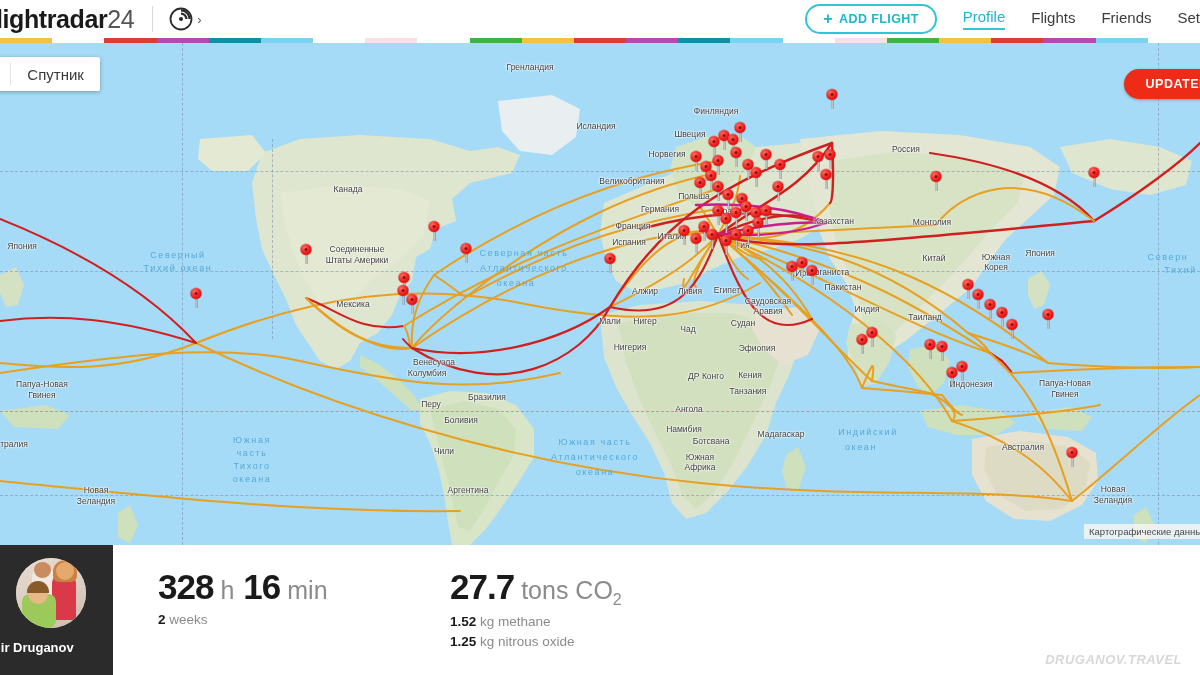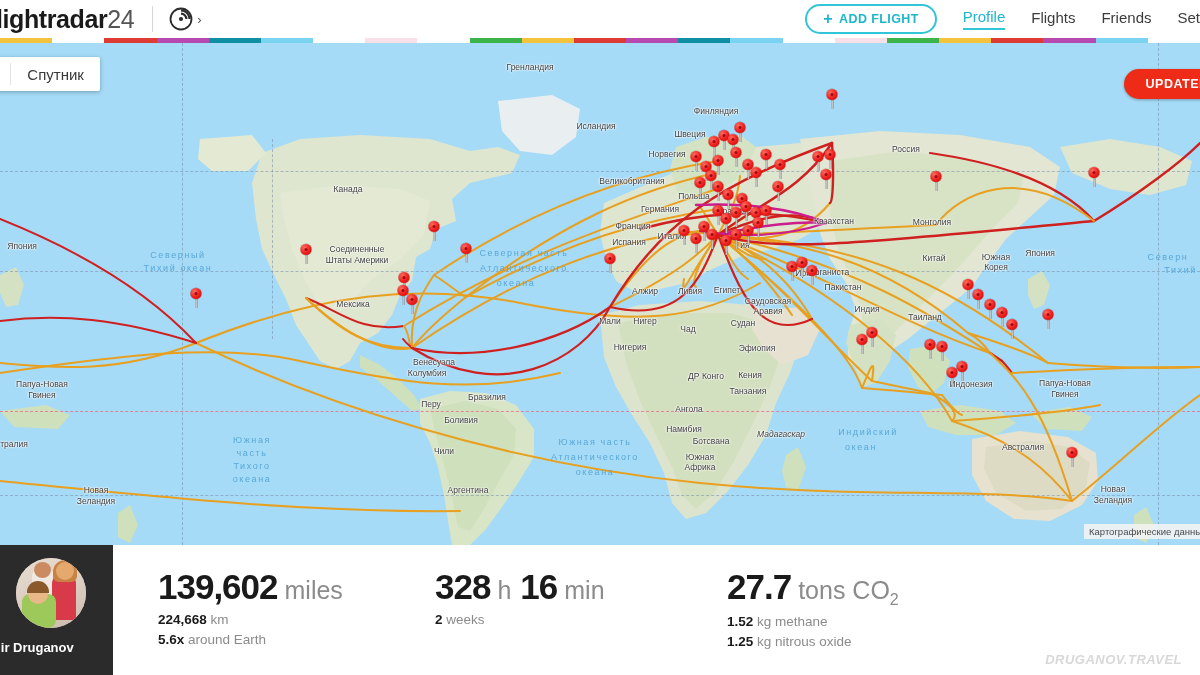--- a/index.html
+++ b/index.html
@@ -422,21 +422,21 @@
         <div class="maplabel" style="left: 725px; top: 281px; padding-left: 36px;">Судан</div>
         <div class="maplabel" style="left: 630px; top: 305px;">Нигерия</div>
         <div class="maplabel" style="left: 757px; top: 306px;">Эфиопия</div>
         <div class="maplabel" style="left: 750px; top: 333px;">Кения</div>
         <div class="maplabel" style="left: 925px; top: 275px;">Таиланд</div>
         <div class="maplabel" style="left: 706px; top: 334px;">ДР Конго</div>
         <div class="maplabel" style="left: 748px; top: 349px;">Танзания</div>
         <div class="maplabel" style="left: 689px; top: 367px;">Ангола</div>
         <div class="maplabel" style="left: 684px; top: 387px;">Намибия</div>
         <div class="maplabel" style="left: 711px; top: 399px;">Ботсвана</div>
-        <div class="maplabel" style="left: 781px; top: 392px; font-style: italic;">Мадагаскар</div>
+        <div class="maplabel" style="left: 781px; top: 392px;">Мадагаскар</div>
         <div class="maplabel" style="left: 700px; top: 415px;">Южная</div>
         <div class="maplabel" style="left: 700px; top: 425px;">Африка</div>
         <div class="maplabel ocean-lbl" style="left: 868px; top: 389px;">Индийский</div>
         <div class="maplabel ocean-lbl" style="left: 861px; top: 404px;">океан</div>
         <div class="maplabel" style="left: 971px; top: 342px;">Индонезия</div>
         <div class="maplabel" style="left: 1065px; top: 341px;">Папуа-Новая</div>
         <div class="maplabel" style="left: 1065px; top: 352px;">Гвинея</div>
         <div class="maplabel" style="left: 1023px; top: 405px;">Австралия</div>
         <div class="maplabel" style="left: 1113px; top: 447px;">Новая</div>
         <div class="maplabel" style="left: 1113px; top: 458px;">Зеландия</div>
@@ -800,34 +800,20 @@
         <div class="av-p3"></div>
         <div class="av-p3h"></div>
         <div class="av-p3hair"></div>
       </div>
       <div class="profile-name">limir Druganov</div>
     </div>
 
     <div class="stats">
 
 
-      <div class="stat s2">
-        <div class="stat-main">
-          <span class="stat-num">139,602</span>
-          <span class="stat-unit">miles</span>
-        </div>
-        <div class="stat-sub">
-          <b>224,668</b>
-          <span>km</span>
-        </div>
-        <div class="stat-sub">
-          <b>5.6x</b>
-          <span>around Earth</span>
-        </div>
-      </div>
 
       <div class="stat s3">
         <div class="stat-main">
           <span class="stat-num">328</span>
           <span class="stat-unit">h</span>
           <span class="stat-num" style="margin-left:9px">16</span>
           <span class="stat-unit">min</span>
         </div>
         <div class="stat-sub">
           <b>2</b>

